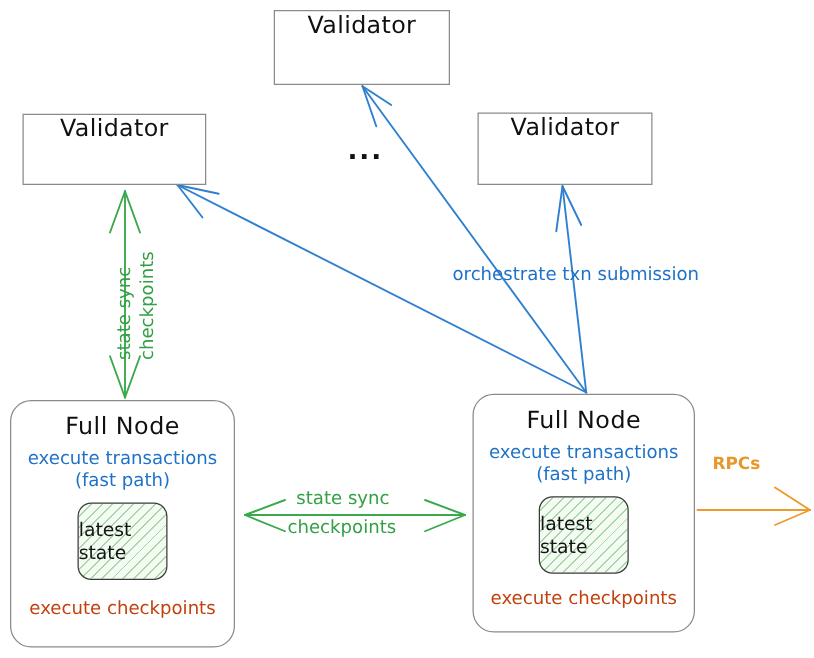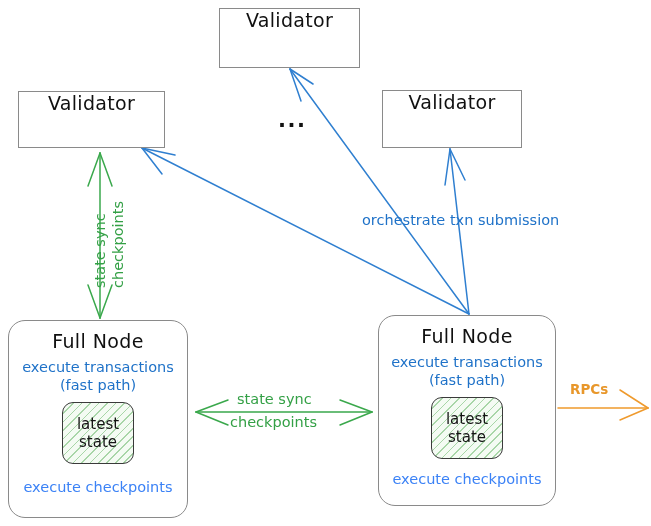--- a/index.html
+++ b/index.html
@@ -78,35 +78,34 @@
     border-radius: 11px;
     background-color: #f4fbf3;
     background-image: repeating-linear-gradient(
         -45deg,
         rgba(106, 183, 106, 0.55) 0px,
         rgba(106, 183, 106, 0.55) 1.1px,
         rgba(255,255,255,0) 1.1px,
         rgba(255,255,255,0) 6px);
     display: flex;
     flex-direction: column;
-    align-items: center;
     justify-content: center;
     line-height: 1.2;
   }
 
   .state-chip span {
     font-size: 15px;
     color: #141414;
     position: relative;
     z-index: 2;
   }
 
   .fullnode-green {
     font-size: 14.5px;
-    color: #3b82f6;
+    color: #c2410c;
     white-space: nowrap;
   }
 
   
   .label {
     position: absolute;
     white-space: nowrap;
     z-index: 6;
   }
 
@@ -211,13 +210,13 @@
 </div>
 
 <div class="vert-label" style="left:92px; top:288px;">state sync</div>
 <div class="vert-label" style="left:110px; top:288px;">checkpoints</div>
 
 <div class="label label-blue" style="left:362px; top:212px;">orchestrate txn submission</div>
 
 <div class="label label-green" style="left:237px; top:391px;">state sync</div>
 <div class="label label-green" style="left:230px; top:414px;">checkpoints</div>
 
-<div class="label label-orange" style="left:570px; top:381px;">RPCs</div>
+<div class="label label-orange" style="left:570px; top:363px;">RPCs</div>
 
 </body></html>

